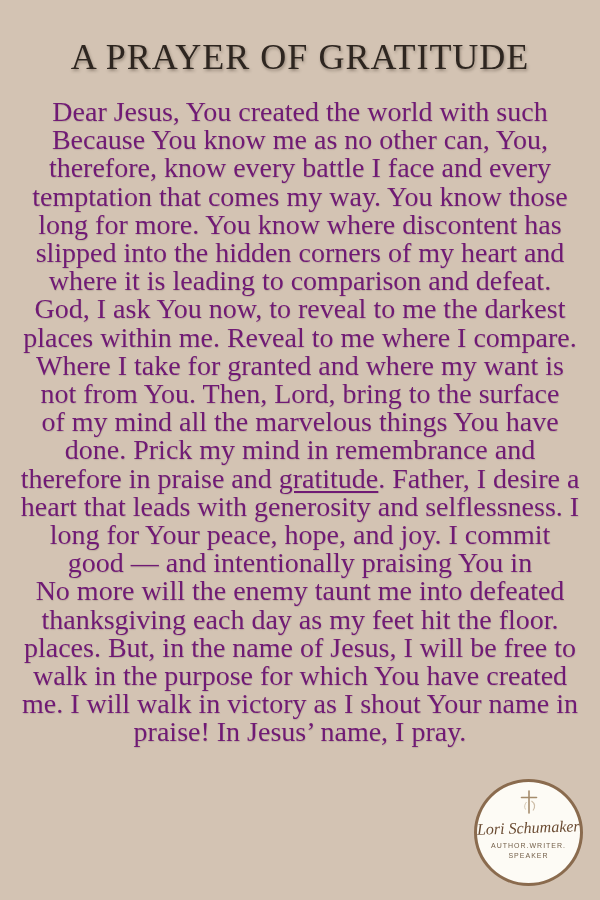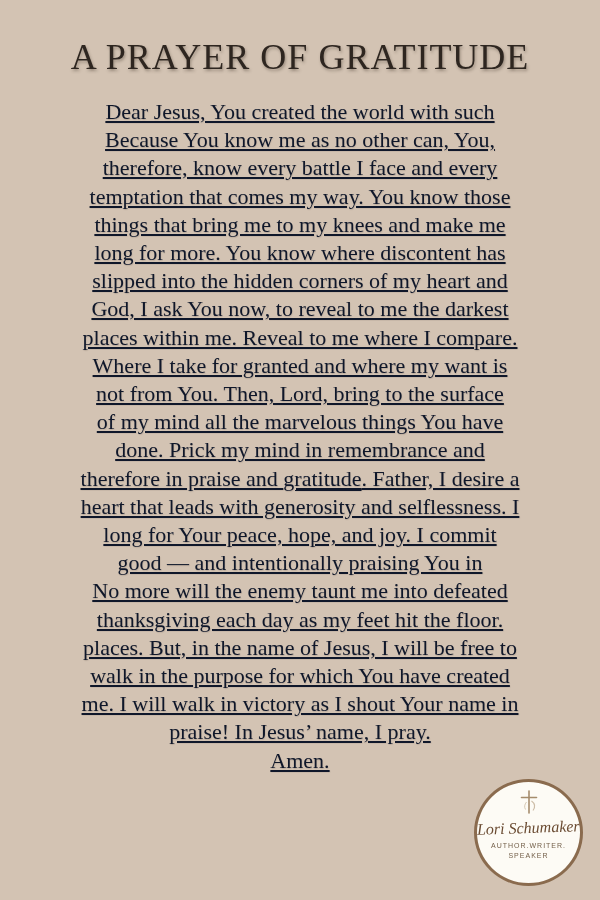--- a/index.html
+++ b/index.html
@@ -22,24 +22,23 @@
     font-weight: 400;
     letter-spacing: 1px;
     color: #2e2620;
     text-shadow: 1px 2px 3px rgba(46, 34, 24, 0.35);
   }
   .prayer {
     position: relative;
     z-index: 2;
     margin-top: 20px;
     text-align: center;
-    color: #0f172a;
-    font-size: 22px;
+    color: #701a75;
+    font-size: 28px;
     text-shadow: 0.5px 0.5px 1px rgba(46, 34, 24, 0.15);
-    text-decoration: underline;
   }
   .prayer .line {
     line-height: 28.2px;
     white-space: nowrap;
   }
   .underlined {
     text-decoration: underline;
     text-decoration-thickness: 1.5px;
     text-underline-offset: 3px;
   }
@@ -83,40 +82,39 @@
 
 <div class="page">
 
   <h1 class="title">A PRAYER OF GRATITUDE</h1>
 
   <div class="prayer">
     <div class="line">Dear Jesus, You created the world with such</div>
     <div class="line">Because You know me as no other can, You,</div>
     <div class="line">therefore, know every battle I face and every</div>
     <div class="line">temptation that comes my way. You know those</div>
-    <div class="line">things that bring me to my knees and make me</div>
     <div class="line">long for more. You know where discontent has</div>
     <div class="line">slipped into the hidden corners of my heart and</div>
+    <div class="line">where it is leading to comparison and defeat.</div>
     <div class="line">God, I ask You now, to reveal to me the darkest</div>
     <div class="line">places within me. Reveal to me where I compare.</div>
     <div class="line">Where I take for granted and where my want is</div>
     <div class="line">not from You. Then, Lord, bring to the surface</div>
     <div class="line">of my mind all the marvelous things You have</div>
     <div class="line">done. Prick my mind in remembrance and</div>
     <div class="line"><span>therefore in praise and </span><span class="underlined">gratitude</span><span>. Father, I desire a</span></div>
     <div class="line">heart that leads with generosity and selflessness. I</div>
     <div class="line">long for Your peace, hope, and joy. I commit</div>
     <div class="line">good — and intentionally praising You in</div>
     <div class="line">No more will the enemy taunt me into defeated</div>
     <div class="line">thanksgiving each day as my feet hit the floor.</div>
     <div class="line">places. But, in the name of Jesus, I will be free to</div>
     <div class="line">walk in the purpose for which You have created</div>
     <div class="line">me. I will walk in victory as I shout Your name in</div>
     <div class="line">praise! In Jesus’ name, I pray.</div>
-    <div class="line">Amen.</div>
   </div>
 
   <div class="logo">
     <span class="logo-cross">
       <svg width="24" height="29" viewBox="0 0 24 29">
         <line x1="12" y1="2" x2="12" y2="24" stroke="#a58c6c" stroke-width="1.6" stroke-linecap="round"></line>
         <line x1="4.5" y1="8.5" x2="19.5" y2="8.5" stroke="#a58c6c" stroke-width="1.6" stroke-linecap="round"></line>
         <path d="M14.5 12 C18 14.5, 18.5 18, 16 21.5" stroke="#cdbda7" stroke-width="1.1" fill="none"></path>
         <path d="M9.5 13 C7.5 15.5, 7 18, 8.5 20.5" stroke="#d6c8b3" stroke-width="1" fill="none"></path>
       </svg>

